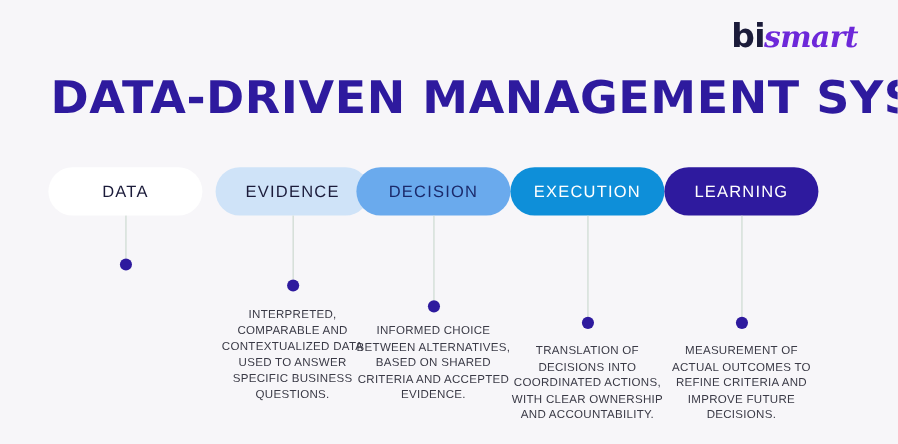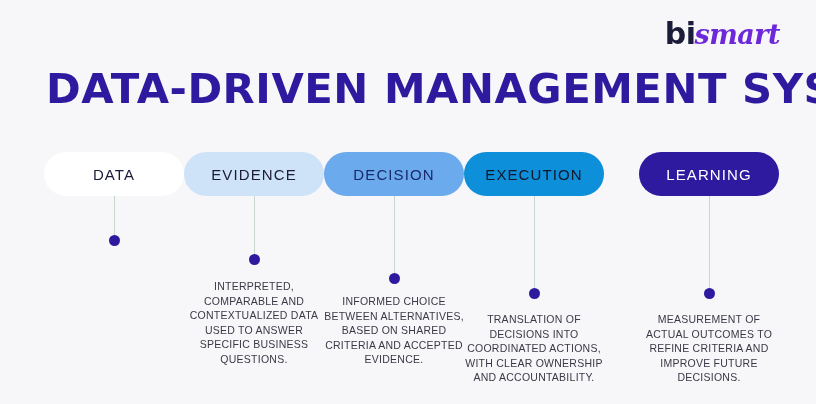--- a/index.html
+++ b/index.html
@@ -125,45 +125,45 @@
 <div id="page-title">DATA-DRIVEN MANAGEMENT SYSTEM</div>
 
 <div id="stages">
     <div class="stage" style="left: 44px; width: 140px;">
       <div class="pill" style="background: rgb(255, 255, 255);">
         <span class="pill-label" style="color: rgb(27, 27, 58);">DATA</span>
       </div>
       <div class="connector" style="left: 70px; top: 196px; height: 39px; background: rgb(201, 216, 205);"></div>
       <div class="dot" style="left: 65px; top: 235px; background: rgb(46, 26, 158);"></div>
     </div>
-    <div class="stage" style="left: 184px; width: 140px;">
+    <div class="stage" style="left: 196px; width: 140px;">
       <div class="pill" style="background: rgb(207, 227, 248);">
         <span class="pill-label" style="color: rgb(27, 27, 58);">EVIDENCE</span>
       </div>
       <div class="connector" style="left: 70px; top: 196px; height: 58px; background: rgb(201, 216, 205);"></div>
       <div class="dot" style="left: 65px; top: 254px; background: rgb(46, 26, 158);"></div>
       <div class="desc" style="top: 279px;">INTERPRETED, COMPARABLE AND CONTEXTUALIZED DATA USED TO ANSWER SPECIFIC BUSINESS QUESTIONS.</div>
     </div>
     <div class="stage" style="left: 324px; width: 140px;">
       <div class="pill" style="background: rgb(106, 170, 237);">
         <span class="pill-label" style="color: rgb(27, 42, 107);">DECISION</span>
       </div>
       <div class="connector" style="left: 70px; top: 196px; height: 77px; background: rgb(201, 216, 205);"></div>
       <div class="dot" style="left: 65px; top: 273px; background: rgb(46, 26, 158);"></div>
       <div class="desc" style="top: 294px;">INFORMED CHOICE BETWEEN ALTERNATIVES, BASED ON SHARED CRITERIA AND ACCEPTED EVIDENCE.</div>
     </div>
     <div class="stage" style="left: 464px; width: 140px;">
       <div class="pill" style="background: rgb(14, 143, 217);">
-        <span class="pill-label" style="color: #0f172a;">EXECUTION</span>
+        <span class="pill-label" style="color: #ffffff;">EXECUTION</span>
       </div>
       <div class="connector" style="left: 70px; top: 196px; height: 92px; background: rgb(201, 216, 205);"></div>
       <div class="dot" style="left: 65px; top: 288px; background: rgb(46, 26, 158);"></div>
       <div class="desc" style="top: 312px;">TRANSLATION OF DECISIONS INTO COORDINATED ACTIONS, WITH CLEAR OWNERSHIP AND ACCOUNTABILITY.</div>
     </div>
-    <div class="stage" style="left: 604px; width: 140px; margin-left: 35px;">
+    <div class="stage" style="left: 604px; width: 140px;">
       <div class="pill" style="background: rgb(46, 26, 158);">
         <span class="pill-label" style="color: rgb(255, 255, 255);">LEARNING</span>
       </div>
       <div class="connector" style="left: 70px; top: 196px; height: 92px; background: rgb(201, 216, 205);"></div>
       <div class="dot" style="left: 65px; top: 288px; background: rgb(46, 26, 158);"></div>
       <div class="desc" style="top: 312px;">MEASUREMENT OF ACTUAL OUTCOMES TO REFINE CRITERIA AND IMPROVE FUTURE DECISIONS.</div>
     </div>
   </div>
 
 </body></html>

